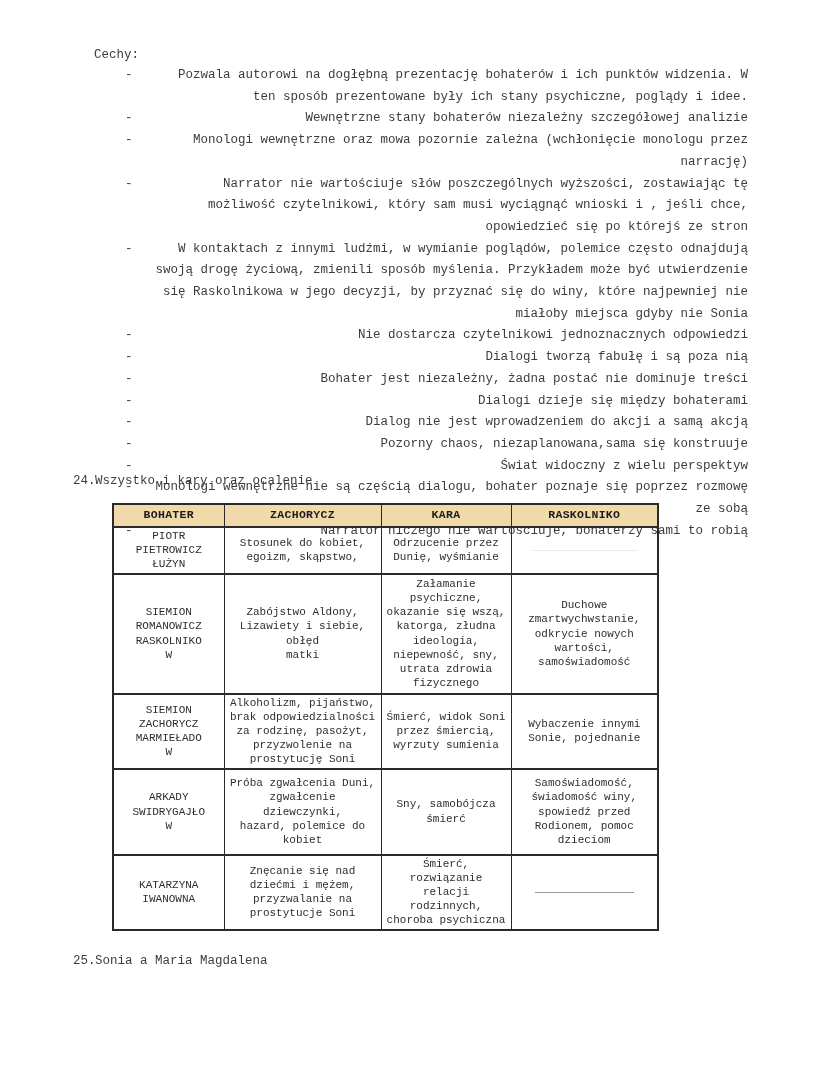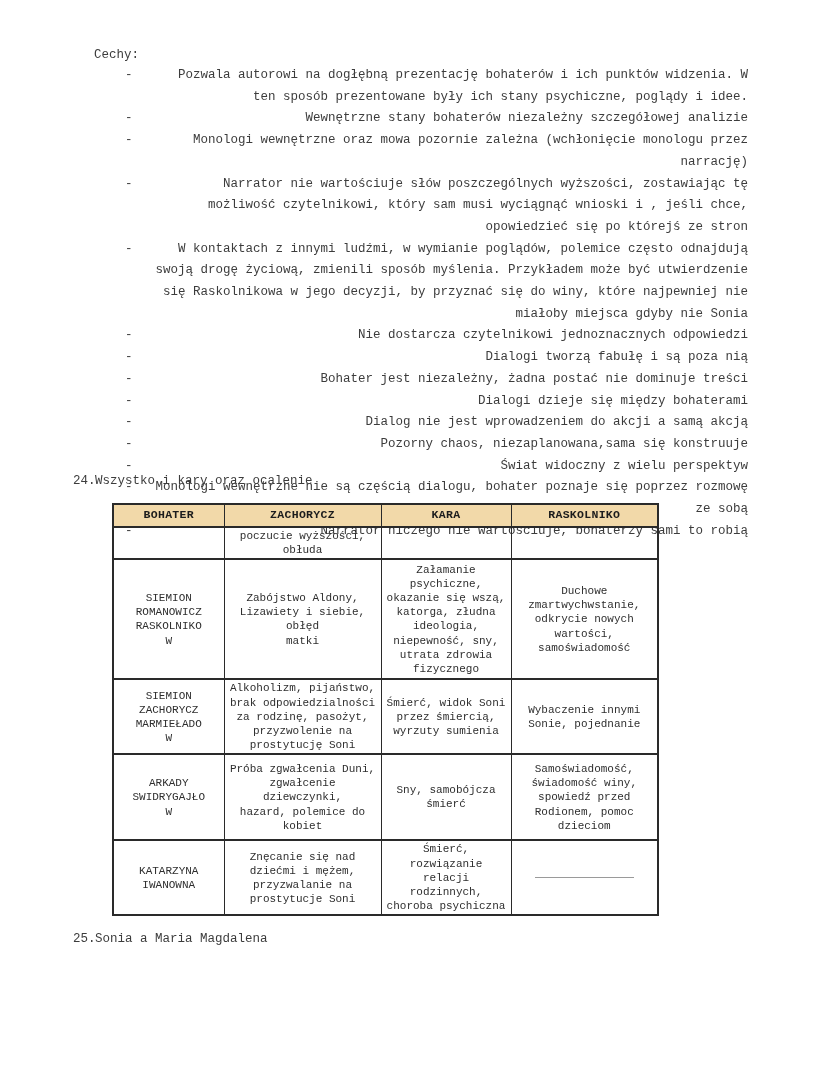--- a/index.html
+++ b/index.html
@@ -42,21 +42,21 @@
   
   .num-heading {
     position: absolute;
     display: flex;
     font-size: 12.5px;
     line-height: 16px;
     color: #3c3c3c;
   }
   .num-heading .num { width: 22px; flex: 0 0 22px; }
   .heading-24 { left: 73px; top: 473px; }
-  .heading-25 { left: 73px; top: 931px; }
+  .heading-25 { left: 73px; top: 953px; }
 
   
   .table-wrap { position: absolute; left: 72px; top: 503px; }
   table.crimes {
     border-collapse: collapse;
     table-layout: fixed;
     width: 545px;
     border: 2px solid #2a2a2a;
     font-size: 11px;
     line-height: 14.2px;
@@ -174,33 +174,36 @@
           <col class="c3">
           <col class="c4">
         </colgroup>
       <tbody>
           <tr>
         <th>BOHATER</th>
         <th>ZACHORYCZ</th>
         <th>KARA</th>
         <th>RASKOLNIKO</th>
       </tr>
-      <tr class="r2">
-        <td>
-              <span class="cell"></span>
-            </td>
-        <td>
-              <span class="cell">poczucie wyższości,
-obłuda</span>
-            </td>
-        <td>
-              <span class="cell"></span>
-            </td>
-        <td>
-              <span class="cell"></span>
+      <tr class="r1">
+        <td>
+              <span class="cell">PIOTR
+PIETROWICZ
+ŁUŻYN</span>
+            </td>
+        <td>
+              <span class="cell">Stosunek do kobiet,
+egoizm, skąpstwo,</span>
+            </td>
+        <td>
+              <span class="cell">Odrzucenie przez
+Dunię, wyśmianie</span>
+            </td>
+        <td>
+              <div class="ph-line"></div>
             </td>
       </tr>
       <tr class="r3 thick-top">
         <td>
               <span class="cell">SIEMION
 ROMANOWICZ
 RASKOLNIKO
 W</span>
             </td>
         <td>

